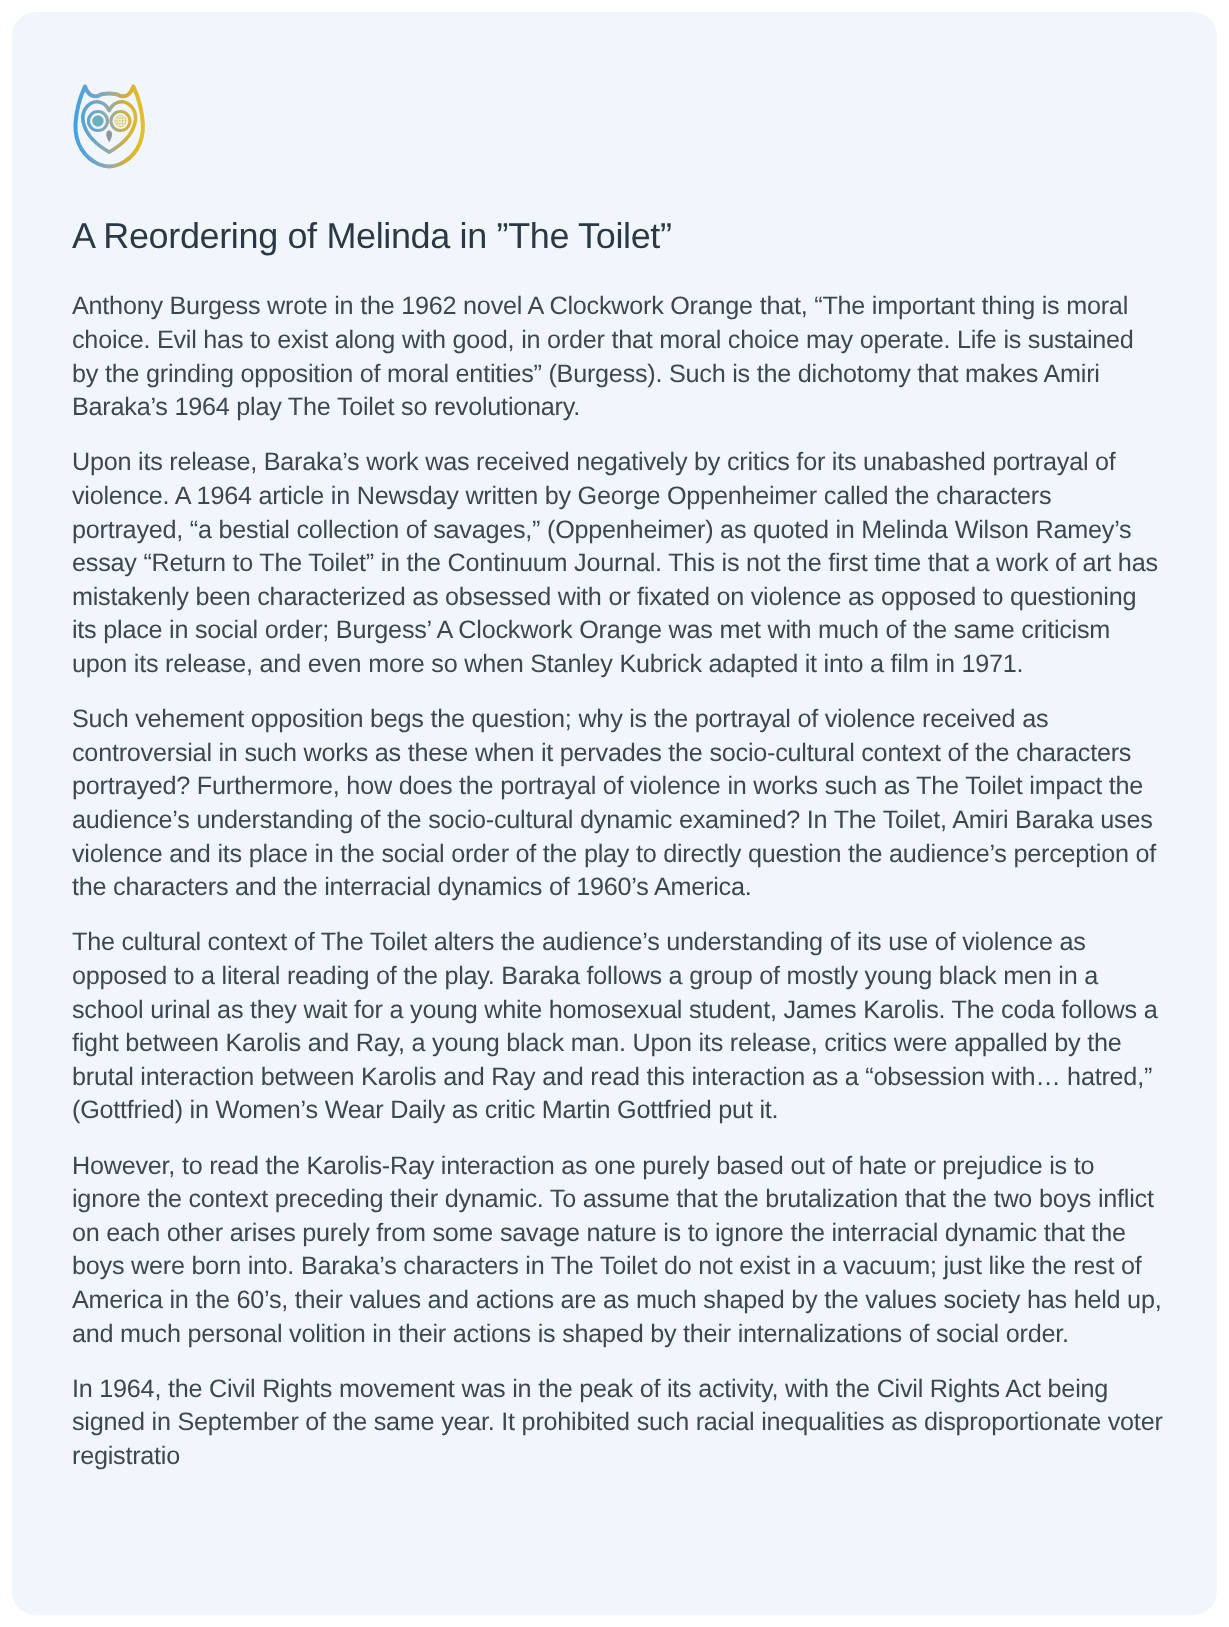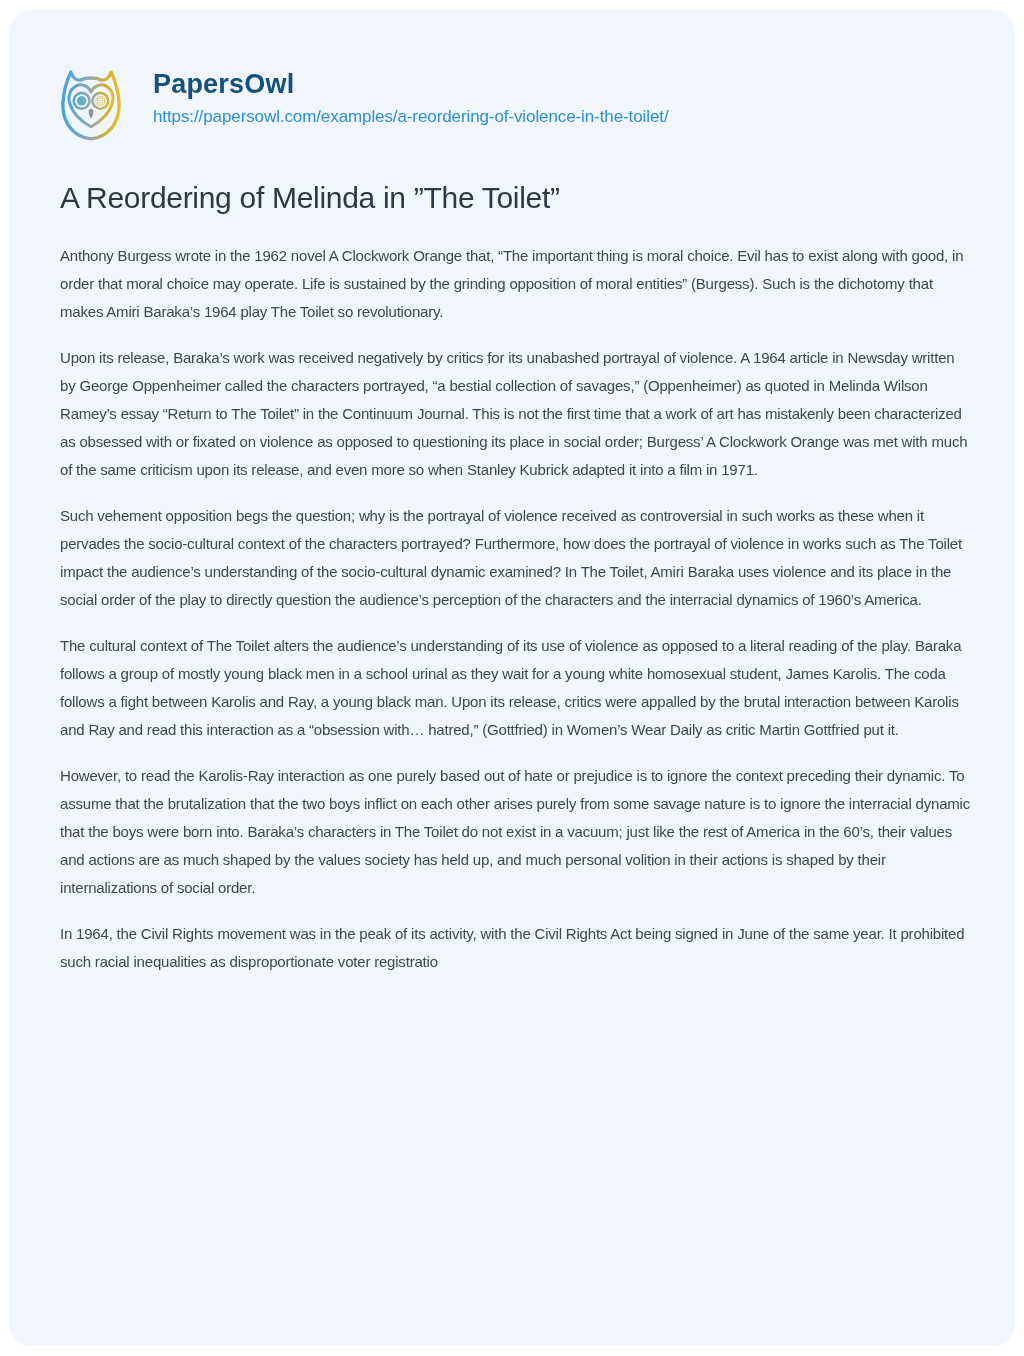--- a/index.html
+++ b/index.html
@@ -62,21 +62,21 @@
     letter-spacing: -0.3px;
     line-height: 1.2;
   }
   .article-body {
     margin-top: 26px;
     margin-left: 5px;
     width: 912px;
   }
   .article-body p {
     margin: 0 0 18px 0;
-    font-size: 15px;
+    font-size: 21px;
     line-height: 28px;
     color: #3d474f;
     letter-spacing: -0.2px;
   }
 </style>
 </head>
 <body>
 
 <div class="page">
   <div class="card">
@@ -114,31 +114,27 @@
                  C 64 28.5, 54 31.5, 50 41 Z" fill="none" stroke="url(#g)" stroke-width="4.2" stroke-linejoin="round"></path>
 
         <circle cx="37" cy="53" r="11" fill="none" stroke="url(#g)" stroke-width="3.6"></circle>
         <circle cx="37" cy="53" r="6.6" fill="#68b0bd"></circle>
 
         <circle cx="63" cy="53" r="11" fill="none" stroke="url(#g)" stroke-width="3.6"></circle>
         <circle cx="63" cy="53" r="6.6" fill="url(#dots)" stroke="#d8b52e" stroke-width="0.6"></circle>
 
         <path d="M 50 64 C 47.6 64, 46.2 66.8, 46.8 69.8 C 47.4 73.2, 48.6 75.6, 50 77.6 C 51.4 75.6, 52.6 73.2, 53.2 69.8 C 53.8 66.8, 52.4 64, 50 64 Z" fill="#8b969e"></path>
       </svg>
-      <div class="brand-block">
-        <div class="brand">PapersOwl</div>
-        <a class="url" href="#">https://papersowl.com/examples/a-reordering-of-violence-in-the-toilet/</a>
-      </div>
     </div>
 
     <h1 class="title">A Reordering of Melinda in ”The Toilet”</h1>
 
     <div class="article-body">
       <p>Anthony Burgess wrote in the 1962 novel A Clockwork Orange that, “The important thing is moral choice. Evil has to exist along with good, in order that moral choice may operate. Life is sustained by the grinding opposition of moral entities” (Burgess). Such is the dichotomy that makes Amiri Baraka’s 1964 play The Toilet so revolutionary.</p>
       <p>Upon its release, Baraka’s work was received negatively by critics for its unabashed portrayal of violence. A 1964 article in Newsday written by George Oppenheimer called the characters portrayed, “a bestial collection of savages,” (Oppenheimer) as quoted in Melinda Wilson Ramey’s essay “Return to The Toilet” in the Continuum Journal. This is not the first time that a work of art has mistakenly been characterized as obsessed with or fixated on violence as opposed to questioning its place in social order; Burgess’ A Clockwork Orange was met with much of the same criticism upon its release, and even more so when Stanley Kubrick adapted it into a film in 1971.</p>
       <p>Such vehement opposition begs the question; why is the portrayal of violence received as controversial in such works as these when it pervades the socio-cultural context of the characters portrayed? Furthermore, how does the portrayal of violence in works such as The Toilet impact the audience’s understanding of the socio-cultural dynamic examined? In The Toilet, Amiri Baraka uses violence and its place in the social order of the play to directly question the audience’s perception of the characters and the interracial dynamics of 1960’s America.</p>
       <p>The cultural context of The Toilet alters the audience’s understanding of its use of violence as opposed to a literal reading of the play. Baraka follows a group of mostly young black men in a school urinal as they wait for a young white homosexual student, James Karolis. The coda follows a fight between Karolis and Ray, a young black man. Upon its release, critics were appalled by the brutal interaction between Karolis and Ray and read this interaction as a “obsession with… hatred,” (Gottfried) in Women’s Wear Daily as critic Martin Gottfried put it.</p>
       <p>However, to read the Karolis-Ray interaction as one purely based out of hate or prejudice is to ignore the context preceding their dynamic. To assume that the brutalization that the two boys inflict on each other arises purely from some savage nature is to ignore the interracial dynamic that the boys were born into. Baraka’s characters in The Toilet do not exist in a vacuum; just like the rest of America in the 60’s, their values and actions are as much shaped by the values society has held up, and much personal volition in their actions is shaped by their internalizations of social order.</p>
-      <p>In 1964, the Civil Rights movement was in the peak of its activity, with the Civil Rights Act being signed in June of the same year. It prohibited such racial inequalities as disproportionate voter registratio</p>
+      <p>In 1964, the Civil Rights movement was in the peak of its activity, with the Civil Rights Act being signed in September of the same year. It prohibited such racial inequalities as disproportionate voter registratio</p>
     </div>
 
   </div>
 </div>
 
 </body></html>

